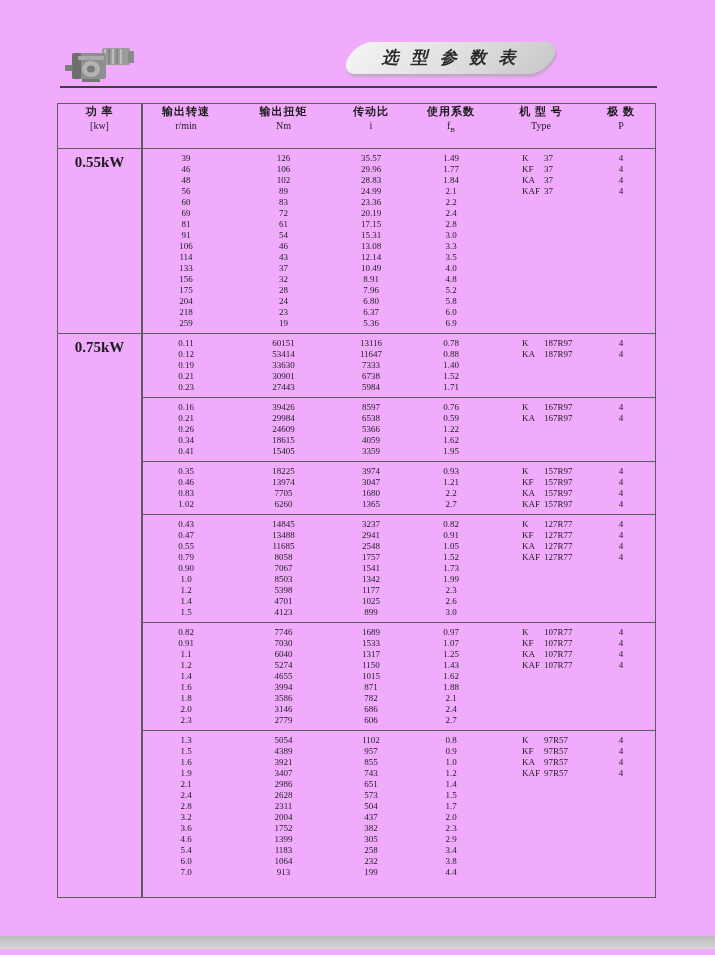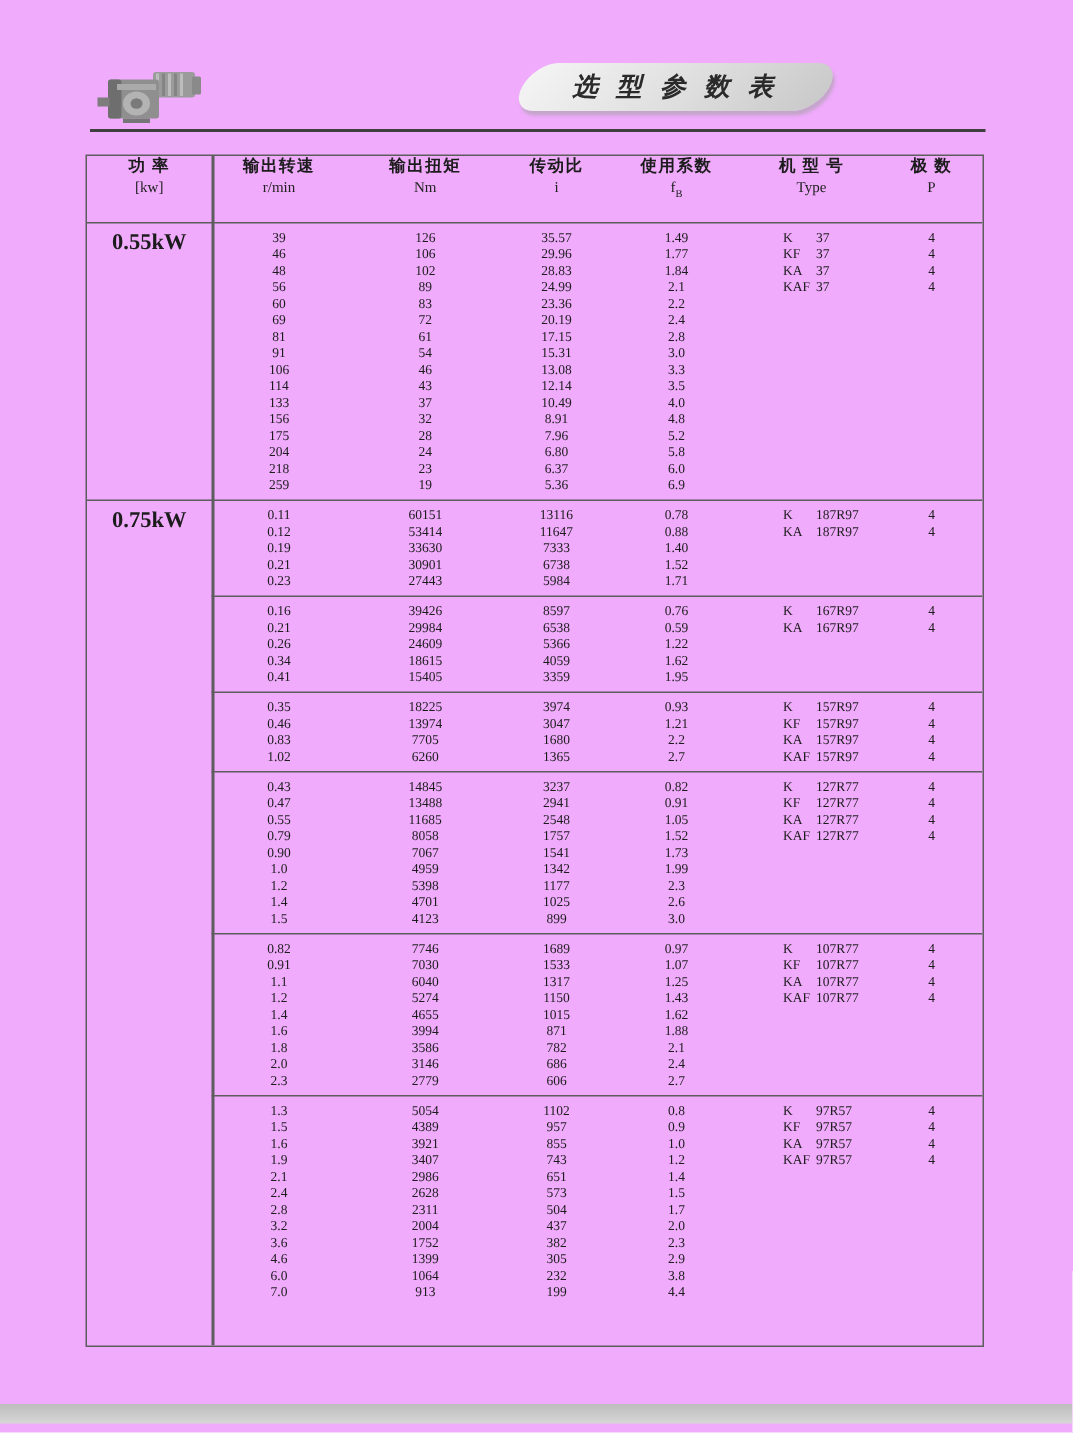--- a/index.html
+++ b/index.html
@@ -410,21 +410,21 @@
                   <span class="c-fb">1.52</span>
                 </div>
                 <div class="drow">
                   <span class="c-speed">0.90</span>
                   <span class="c-torque">7067</span>
                   <span class="c-ratio">1541</span>
                   <span class="c-fb">1.73</span>
                 </div>
                 <div class="drow">
                   <span class="c-speed">1.0</span>
-                  <span class="c-torque">4959</span>
+                  <span class="c-torque">8503</span>
                   <span class="c-ratio">1342</span>
                   <span class="c-fb">1.99</span>
                 </div>
                 <div class="drow">
                   <span class="c-speed">1.2</span>
                   <span class="c-torque">5398</span>
                   <span class="c-ratio">1177</span>
                   <span class="c-fb">2.3</span>
                 </div>
                 <div class="drow">
@@ -591,20 +591,26 @@
                   <span class="c-ratio">382</span>
                   <span class="c-fb">2.3</span>
                 </div>
                 <div class="drow">
                   <span class="c-speed">4.6</span>
                   <span class="c-torque">1399</span>
                   <span class="c-ratio">305</span>
                   <span class="c-fb">2.9</span>
                 </div>
                 <div class="drow">
+                  <span class="c-speed">5.4</span>
+                  <span class="c-torque">1183</span>
+                  <span class="c-ratio">258</span>
+                  <span class="c-fb">3.4</span>
+                </div>
+                <div class="drow">
                   <span class="c-speed">6.0</span>
                   <span class="c-torque">1064</span>
                   <span class="c-ratio">232</span>
                   <span class="c-fb">3.8</span>
                 </div>
                 <div class="drow">
                   <span class="c-speed">7.0</span>
                   <span class="c-torque">913</span>
                   <span class="c-ratio">199</span>
                   <span class="c-fb">4.4</span>

